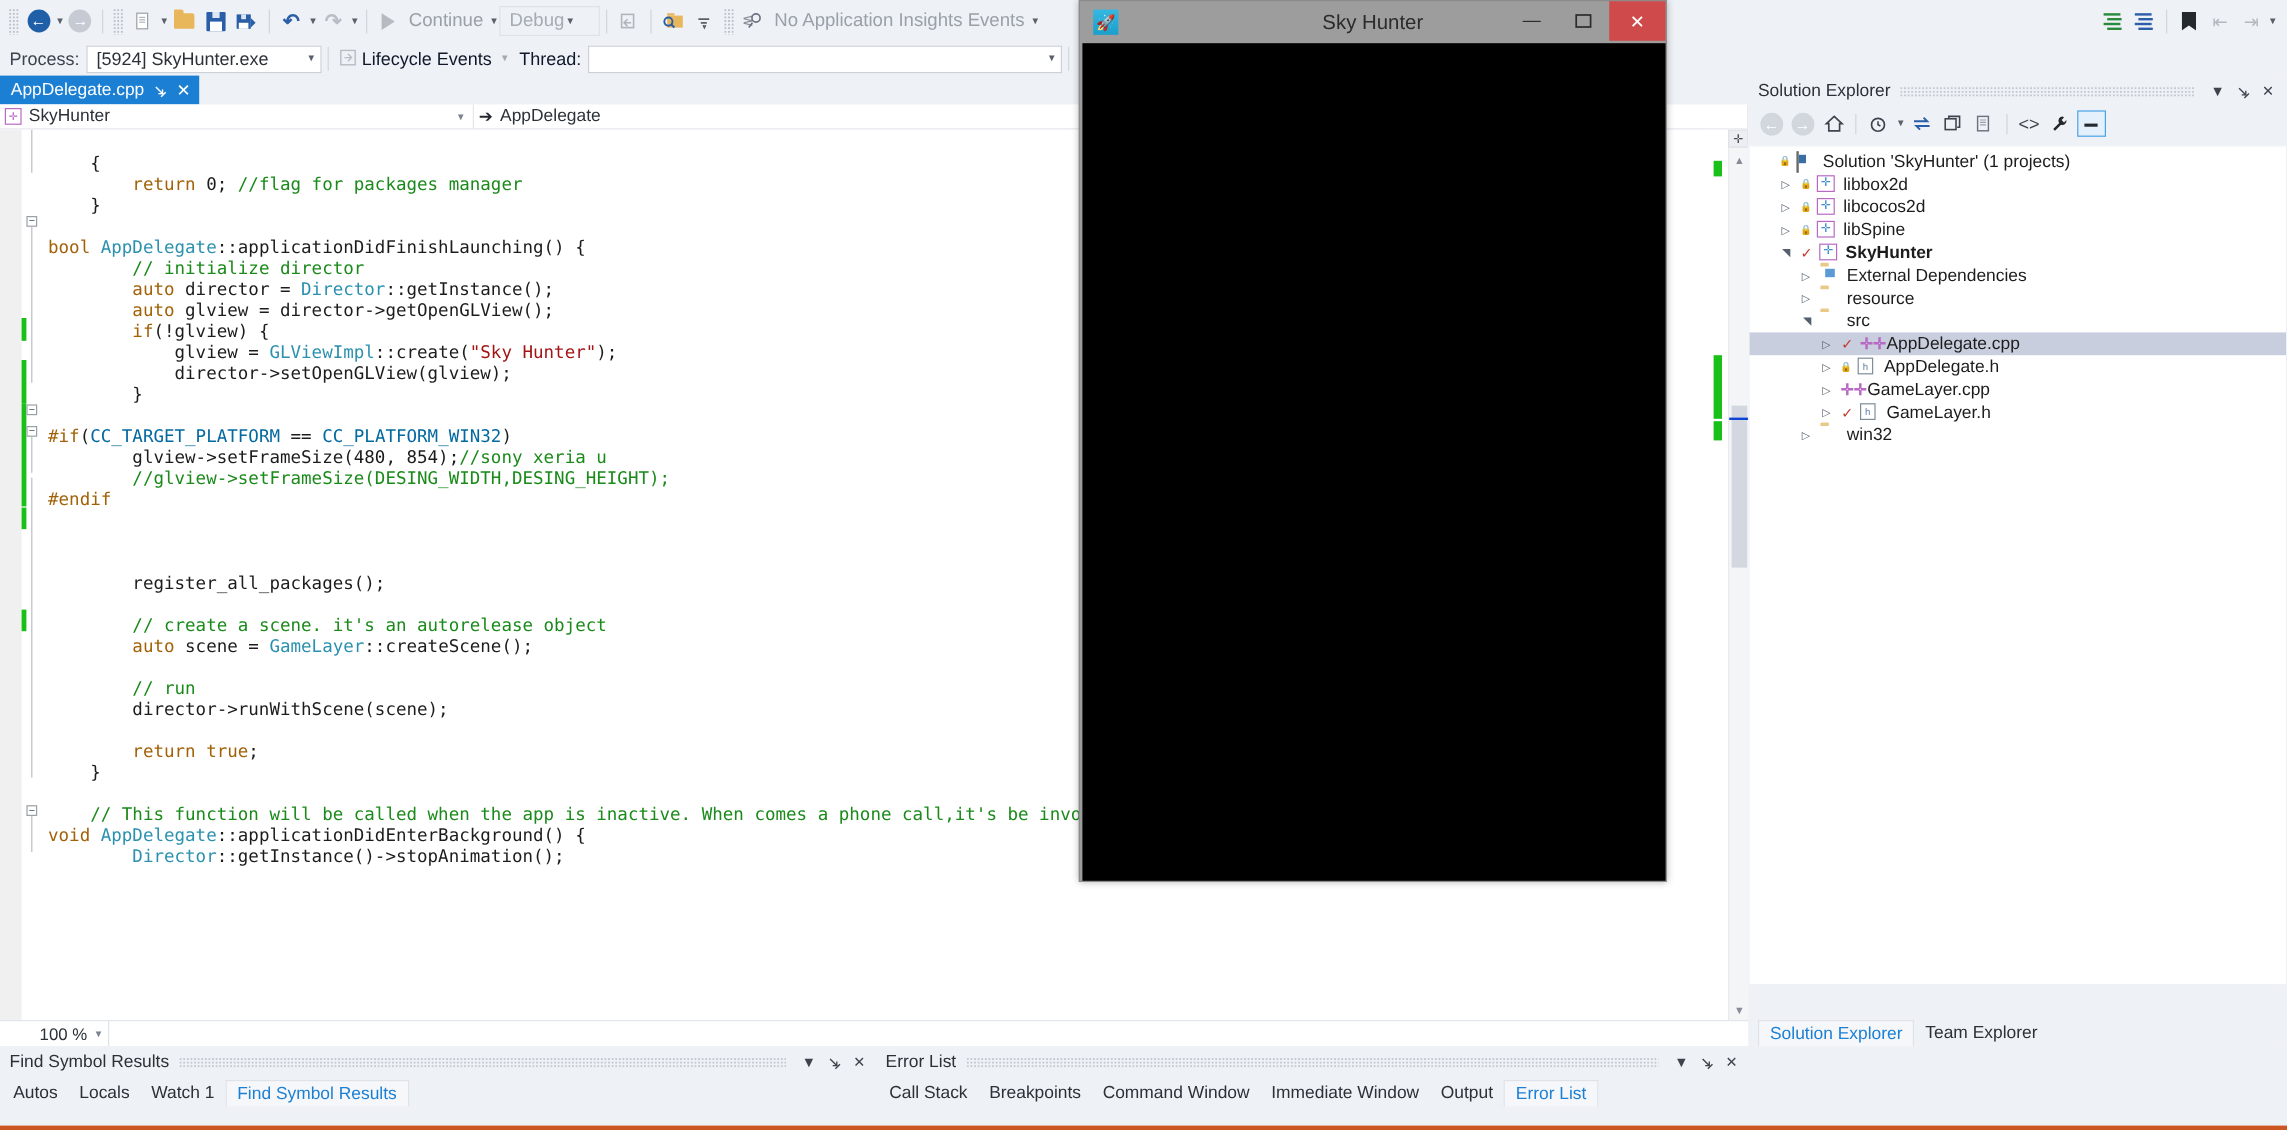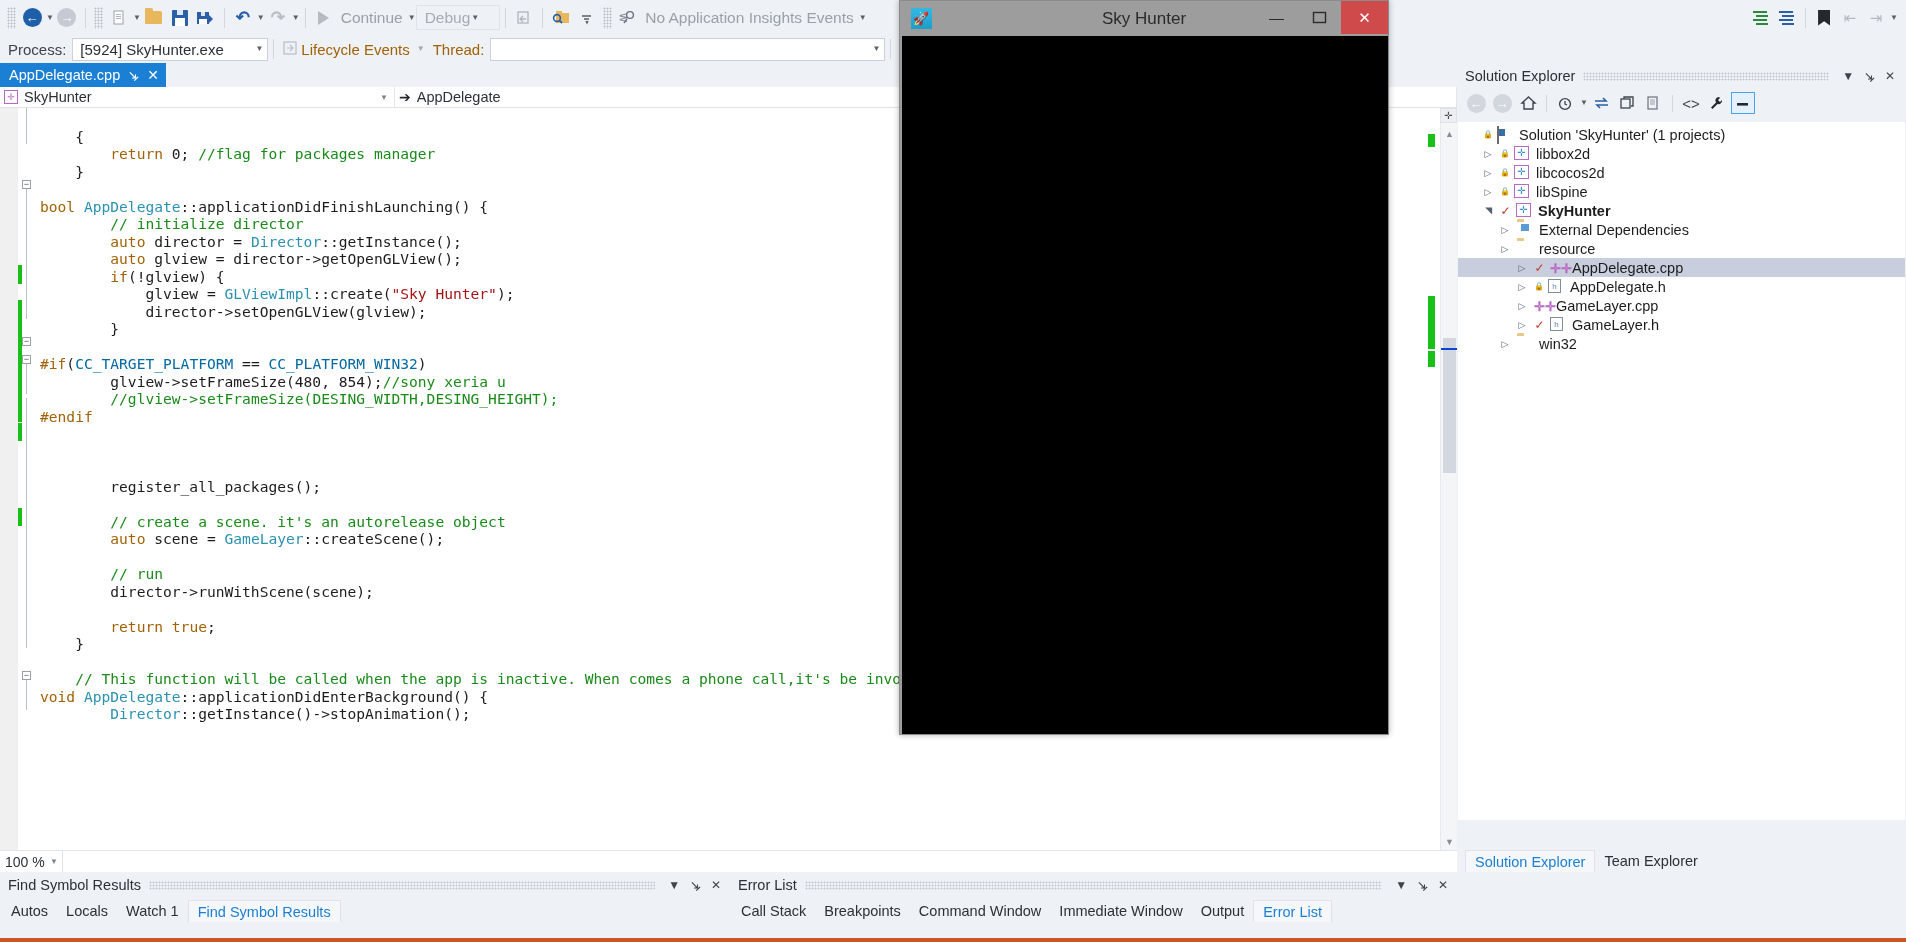--- a/index.html
+++ b/index.html
@@ -114,21 +114,21 @@
 
   
   .procbar {
     position: absolute; left: 0; top: 35px;
     width: 1906px; height: 28px;
     background: #eef1f6;
     display: flex; align-items: center;
     padding-left: 8px; font-size: 15px; color: #3d444d;
   }
   .procbar .label { margin-right: 6px; white-space: nowrap; }
-  .procbar .label.dis { color: #a16207; }
+  .procbar .label.dis { color: #0f172a; }
   .combo-white {
     height: 23px; border: 1px solid #ccd0d8; background: #fff;
     display: flex; align-items: center; justify-content: space-between;
     padding: 0 4px 0 7px; font-size: 15px; color: #2b3137;
   }
   .pb-ico { color: #a8aeb6; font-size: 14px; padding: 0 4px; }
 
   
   .tabstrip {
     position: absolute; left: 0; top: 63px;
@@ -231,21 +231,21 @@
     position: absolute; right: 17px; top: 0; width: 17px; height: 100%;
     background: #fff;
   }
   .ed-mark-green2 { position: absolute; width: 7px; background: #18c018; }
 
   
   .zoombar {
     position: absolute; left: 0; top: 850px;
     width: 1457px; height: 22px;
     background: #fff; border-top: 1px solid #e2e5ea;
-    display: flex; align-items: center;
+    display: flex; align-items: center; padding-left: 28px;
   }
   .zoom-combo {
     width: 63px; height: 21px;
     border-right: 1px solid #dfe3e9;
     display: flex; align-items: center; justify-content: space-between;
     padding: 0 4px 0 5px; font-size: 14px; color: #2b3137;
   }
   .zoom-combo .caret { font-size: 8px; color: #7b8290; }
 
   
@@ -782,20 +782,25 @@
         <div class="tnode" style="padding-left: 40px;">
           <span class="tw">▷</span>
           <span class="t-ico"><span class="ic-folder2 dep"></span></span>
           <span class="lbl">External Dependencies</span>
         </div>
         <div class="tnode" style="padding-left: 40px;">
           <span class="tw">▷</span>
           <span class="t-ico"><span class="ic-folder2"></span></span>
           <span class="lbl">resource</span>
         </div>
+        <div class="tnode" style="padding-left: 40px;">
+          <span class="tw" style="transform: rotate(-90deg);">◢</span>
+          <span class="t-ico"><span class="ic-folder2"></span></span>
+          <span class="lbl">src</span>
+        </div>
         <div class="tnode selected" style="padding-left: 57px;">
           <span class="tw">▷</span>
           <span class="check-badge">✓</span>
           <span class="t-ico"><span class="ic-cpp">✛✛</span></span>
           <span class="lbl">AppDelegate.cpp</span>
         </div>
         <div class="tnode" style="padding-left: 57px;">
           <span class="tw">▷</span>
           <span class="lock-badge" style="font-size: 8px;">🔒</span>
           <span class="t-ico">

